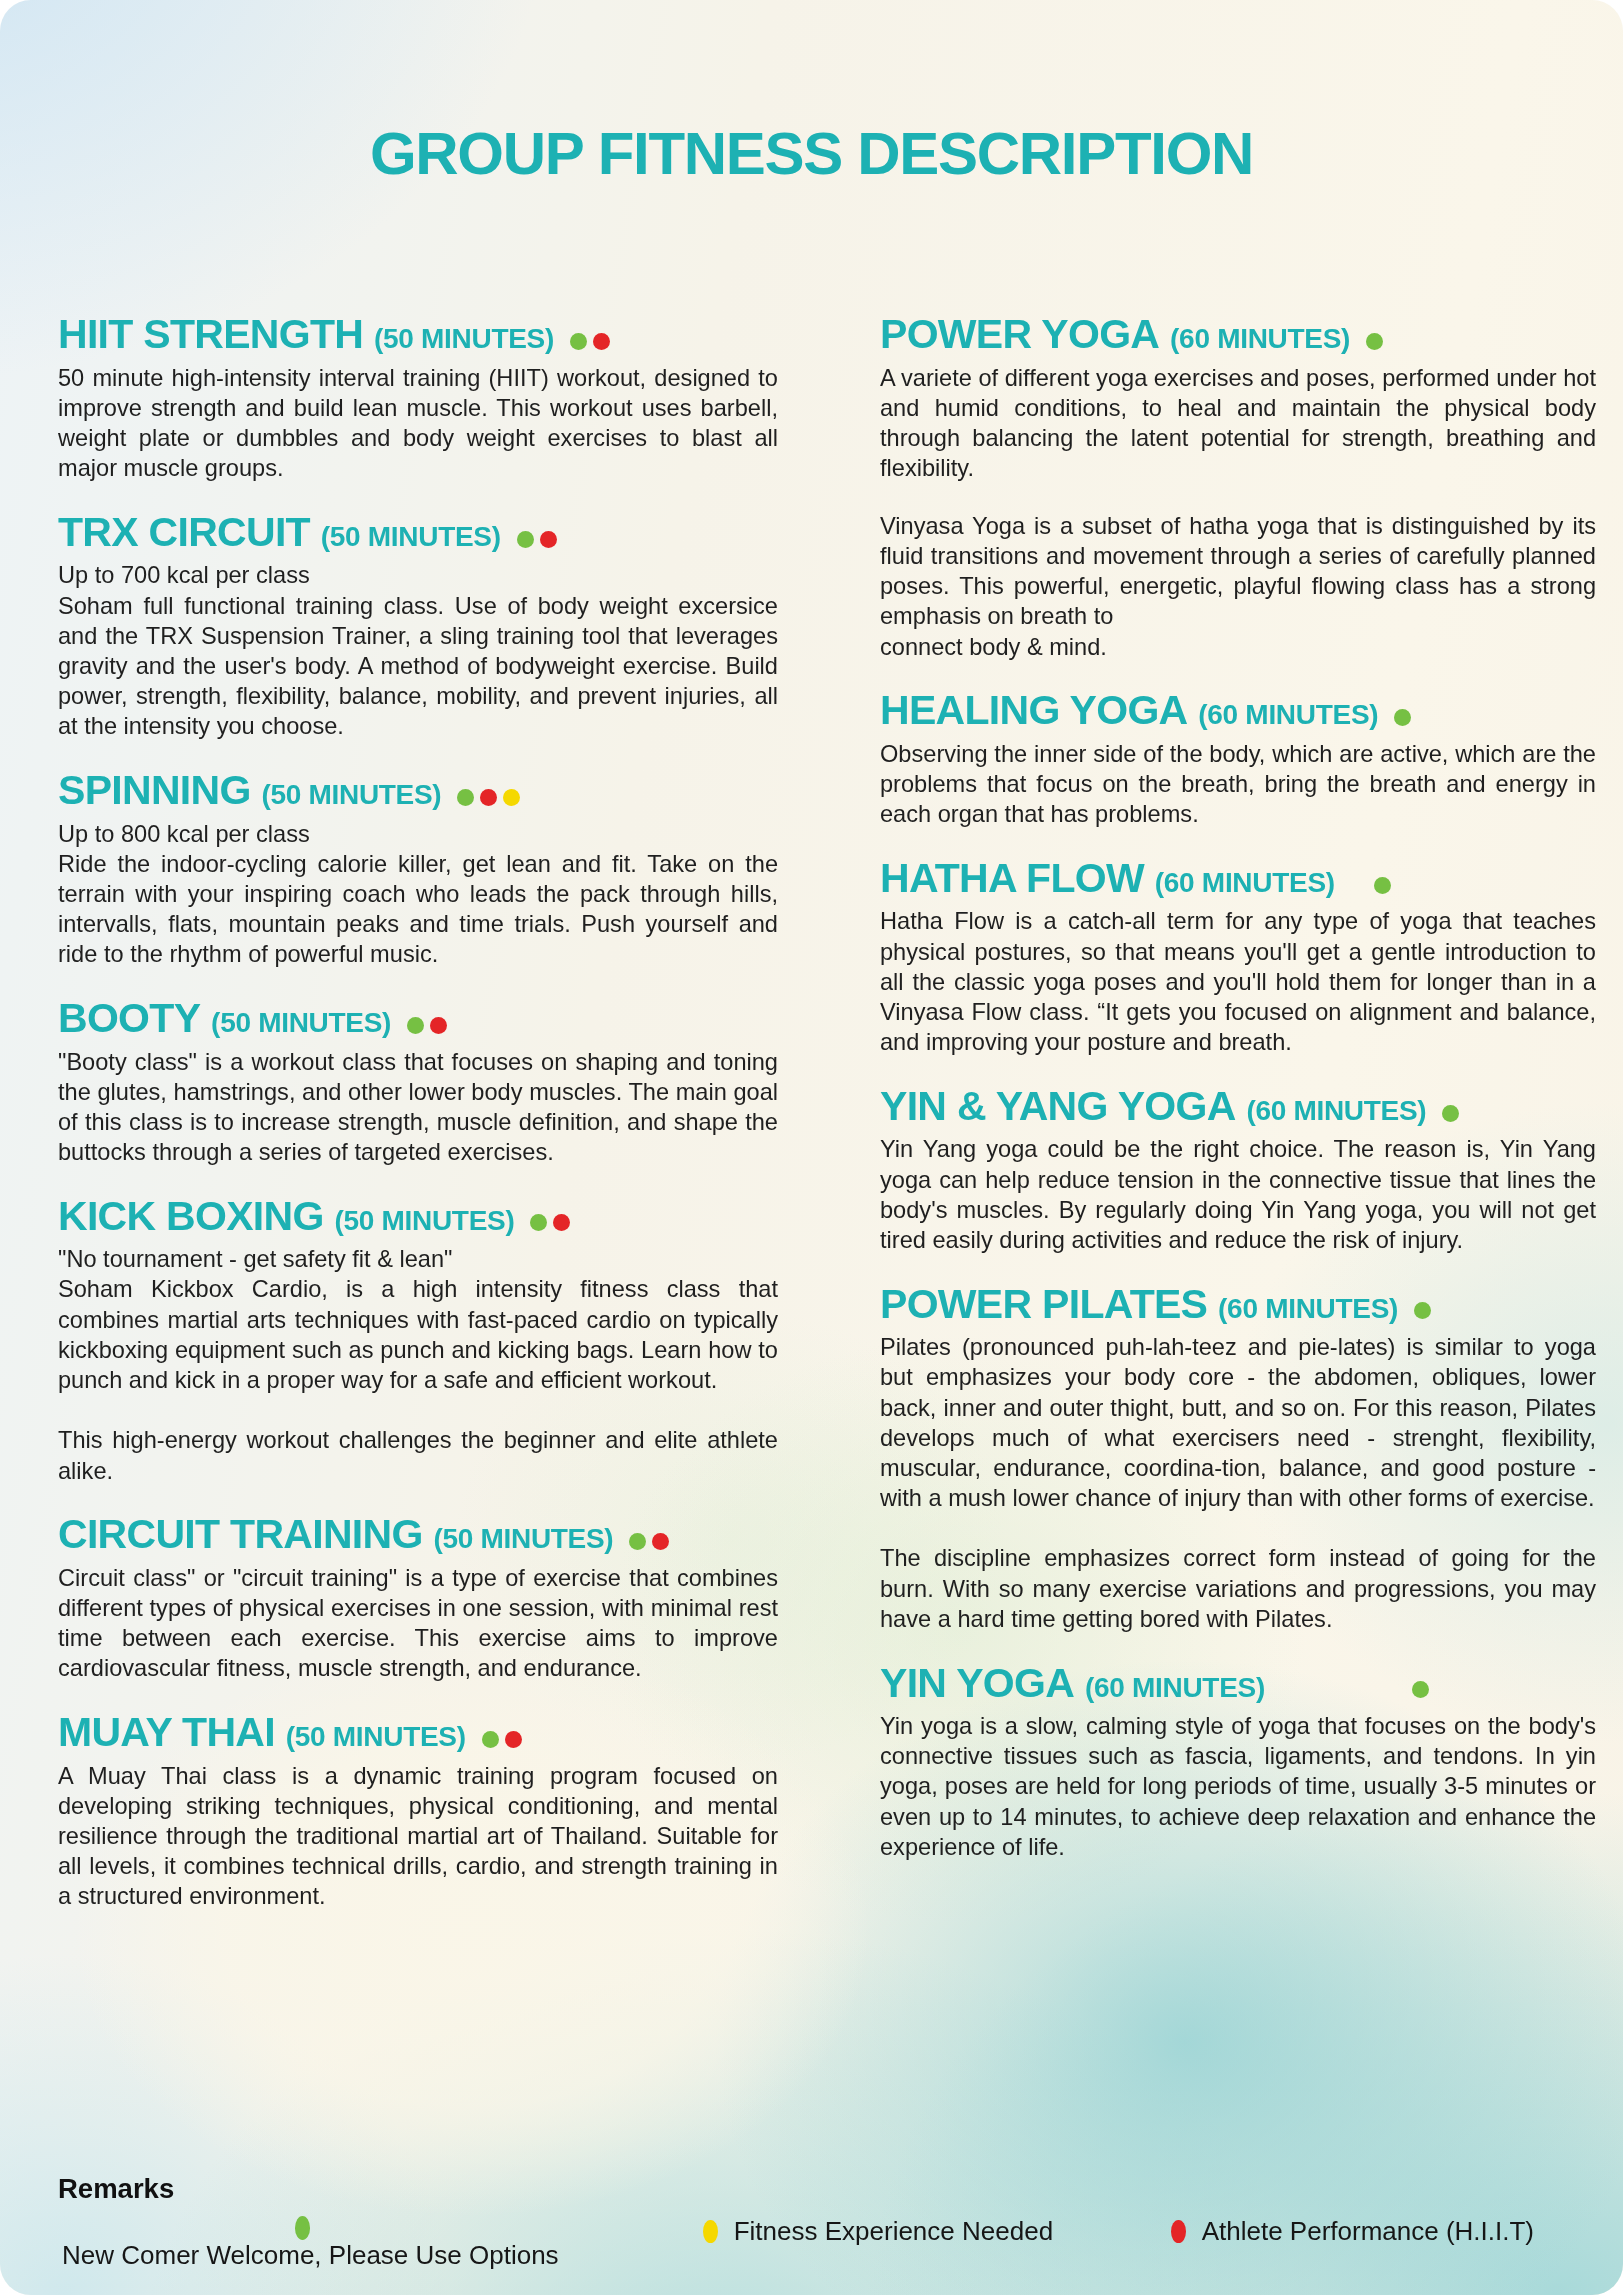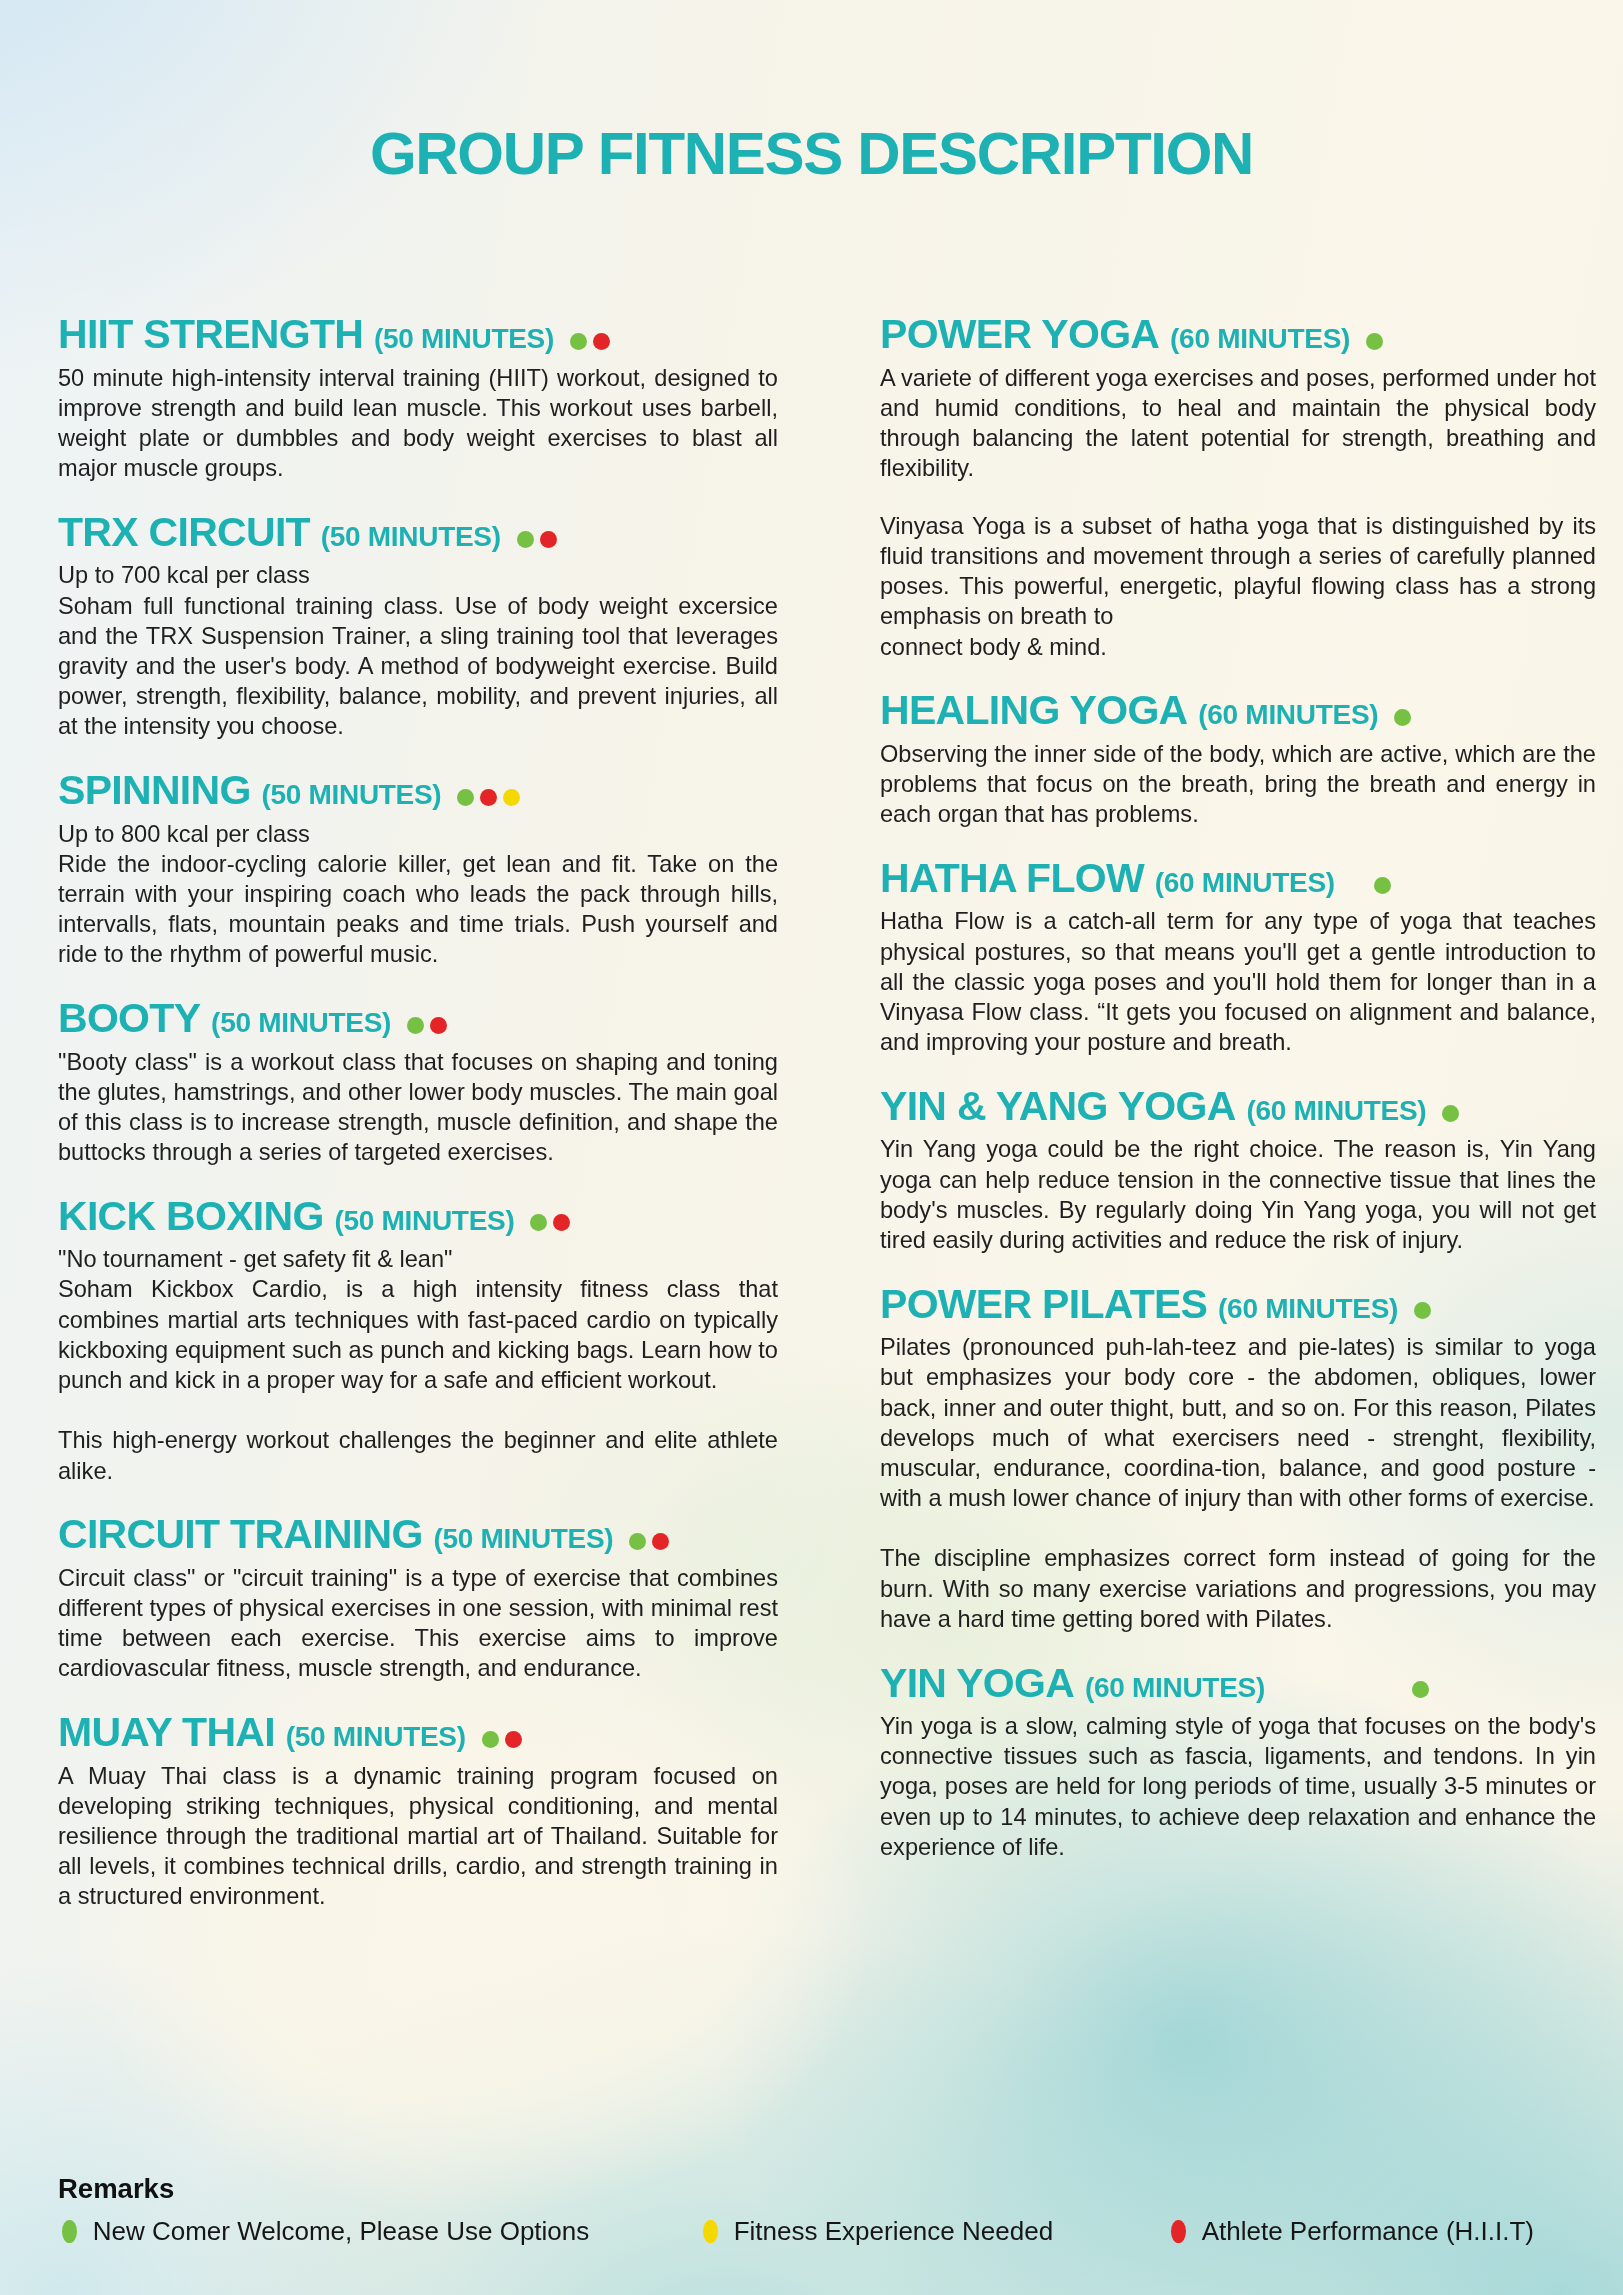--- a/index.html
+++ b/index.html
@@ -5,20 +5,21 @@
   html,body { margin:0; padding:0; }
   #page {
     position: relative;
     width: 1623px;
     height: 2295px;
     overflow: hidden;
     font-family: "Liberation Sans", sans-serif;
     background:
       radial-gradient(1047px 785px at -5% -4%, rgba(205,228,242,0.95) 0%, rgba(205,228,242,0) 60%),
       linear-gradient(100deg, #edf3f6 0%, #f6f3e9 38%, #faf6ea 75%, #f8f3e7 100%);
+    border-radius: 31px;
   }
   .bg-overlay {
     position:absolute; inset:0; pointer-events:none;
     background-image:
       radial-gradient(589px 425px at 29% 84%, rgba(250,246,232,0.95) 0%, rgba(250,246,232,0.72) 42%, rgba(250,246,232,0) 68%),
       radial-gradient(720px 589px at 73% 89%, rgba(136,205,209,0.70) 0%, rgba(136,205,209,0) 65%),
       radial-gradient(981px 720px at 96% 100%, rgba(148,211,214,0.80) 0%, rgba(148,211,214,0) 70%),
       radial-gradient(850px 654px at 45% 104%, rgba(158,215,218,0.75) 0%, rgba(158,215,218,0) 70%),
       radial-gradient(589px 523px at 4% 100%, rgba(193,228,236,0.70) 0%, rgba(193,228,236,0) 65%),
       radial-gradient(497px 419px at 59% 71%, rgba(214,235,205,0.45) 0%, rgba(214,235,205,0) 70%),
@@ -202,21 +203,21 @@
       <span class="sec-name">YIN YOGA</span>
       <span class="sec-dur">(60 MINUTES)</span>
       <span class="dots" style="margin-left: 144px;"><span class="dot" style="background: rgb(118, 192, 67);"></span></span>
     </div>
     <div class="sec-body">Yin yoga is a slow, calming style of yoga that focuses on the body's connective tissues such as fascia, ligaments, and tendons. In yin yoga, poses are held for long periods of time, usually 3-5 minutes or even up to 14 minutes, to achieve deep relaxation and enhance the experience of life.</div>
   </section>
 </div>
 
   <div class="legend-heading">Remarks</div>
   <div id="legend-items">
-  <div class="legend-item" style="left: 62px;">
+  <div class="legend-item" style="left: 62px; flex-direction: column;">
     <span class="legend-dot" style="background: rgb(118, 192, 67);"></span>
     <span class="legend-label">New Comer Welcome, Please Use Options</span>
   </div>
 
   <div class="legend-item" style="left: 703px;">
     <span class="legend-dot" style="background: rgb(245, 216, 0);"></span>
     <span class="legend-label">Fitness Experience Needed</span>
   </div>
 
   <div class="legend-item" style="left: 1171px;">

